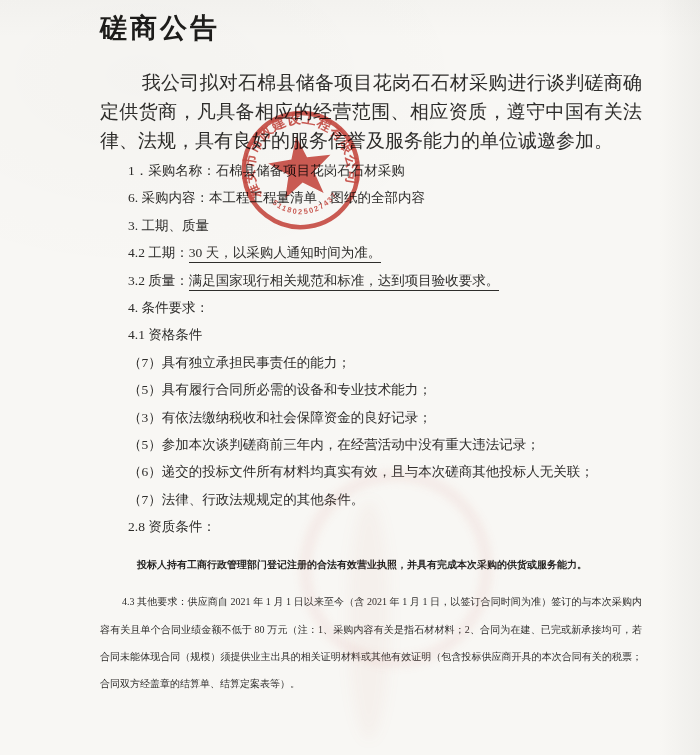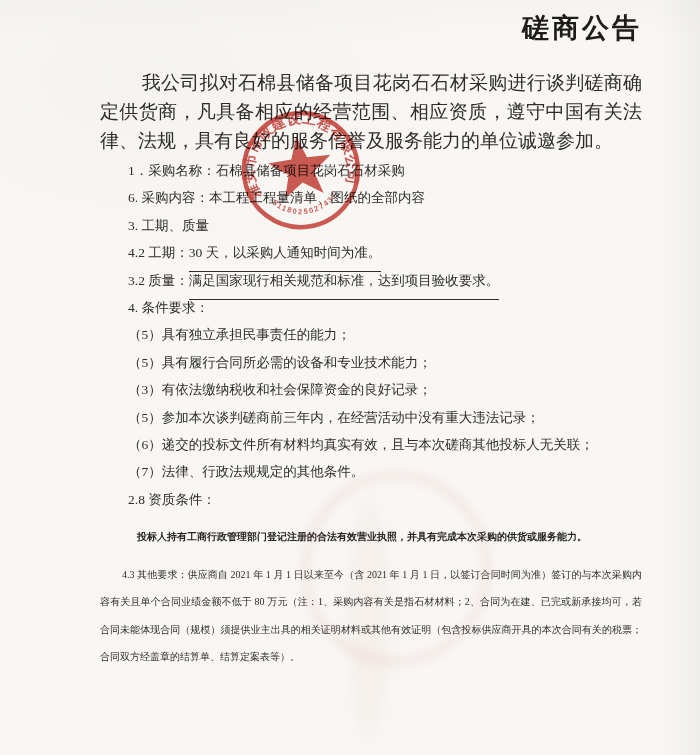--- a/index.html
+++ b/index.html
@@ -18,21 +18,21 @@
       linear-gradient(to left, rgba(120,120,115,0.07), transparent 6%),
       linear-gradient(to bottom, rgba(120,120,115,0.03), transparent 5%),
       #f8f7f4;
   }
   .content {
     position: absolute;
     left: 100px; right: 58px; top: 0;
   }
   .doc-title {
     margin-top: 10px;
-    text-align: right;
+    text-align: left;
     font-family: "Liberation Sans", "DejaVu Sans", sans-serif;
     font-weight: 700;
     font-size: 27px;
     letter-spacing: 3px;
     color: #1d1c1a;
   }
   .intro {
     margin: 22px 0 2px 0;
     font-size: 19px;
     line-height: 29px;
@@ -40,21 +40,21 @@
     text-indent: 2.2em;
   }
   .line {
     margin-left: 28px;
     font-size: 13.5px;
     line-height: 27.4px;
     white-space: nowrap;
   }
   .line .ul {
     border-bottom: 1.5px solid #2e2d2b;
-    padding-bottom: 11px;
+    padding-bottom: 2px;
     font-family: Liberation Serif, serif;
   }
   .para {
     font-size: 10px;
     line-height: 27.4px;
     text-align: justify;
   }
   .para.bold {
     font-weight: 700;
     text-indent: 3.7em;
@@ -101,21 +101,22 @@
     <div class="doc-title">磋商公告</div>
 
     <p class="intro">我公司拟对石棉县储备项目花岗石石材采购进行谈判磋商确定供货商，凡具备相应的经营范围、相应资质，遵守中国有关法律、法规，具有良好的服务信誉及服务能力的单位诚邀参加。</p>
 
     <div class="line"><span>1．采购名称：石棉县储备项目花岗石石材采购</span></div>
     <div class="line"><span>6. 采购内容：本工程工程量清单、图纸的全部内容</span></div>
     <div class="line"><span>3. 工期、质量</span></div>
     <div class="line"><span>4.2 工期：</span><span class="ul">30 天，以采购人通知时间为准。</span></div>
     <div class="line"><span>3.2 质量：</span><span class="ul">满足国家现行相关规范和标准，达到项目验收要求。</span></div>
     <div class="line"><span>4. 条件要求：</span></div>
-    <div class="line"><span>（5）具有独立承担民事责任的能力；</span></div>
+    <div class="line"><span>4.1 资格条件</span></div>
+    <div class="line"><span>（7）具有独立承担民事责任的能力；</span></div>
     <div class="line"><span>（5）具有履行合同所必需的设备和专业技术能力；</span></div>
     <div class="line"><span>（3）有依法缴纳税收和社会保障资金的良好记录；</span></div>
     <div class="line"><span>（5）参加本次谈判磋商前三年内，在经营活动中没有重大违法记录；</span></div>
     <div class="line"><span>（6）递交的投标文件所有材料均真实有效，且与本次磋商其他投标人无关联；</span></div>
     <div class="line"><span>（7）法律、行政法规规定的其他条件。</span></div>
     <div class="line"><span>2.8 资质条件：</span></div>
 
     <p class="para bold">投标人持有工商行政管理部门登记注册的合法有效营业执照，并具有完成本次采购的供货或服务能力。</p>
 
     <p class="para other">4.3 其他要求：供应商自 2021 年 1 月 1 日以来至今（含 2021 年 1 月 1 日，以签订合同时间为准）签订的与本次采购内容有关且单个合同业绩金额不低于 80 万元（注：1、采购内容有关是指石材材料；2、合同为在建、已完或新承接均可，若合同未能体现合同（规模）须提供业主出具的相关证明材料或其他有效证明（包含投标供应商开具的本次合同有关的税票；合同双方经盖章的结算单、结算定案表等）。</p>

